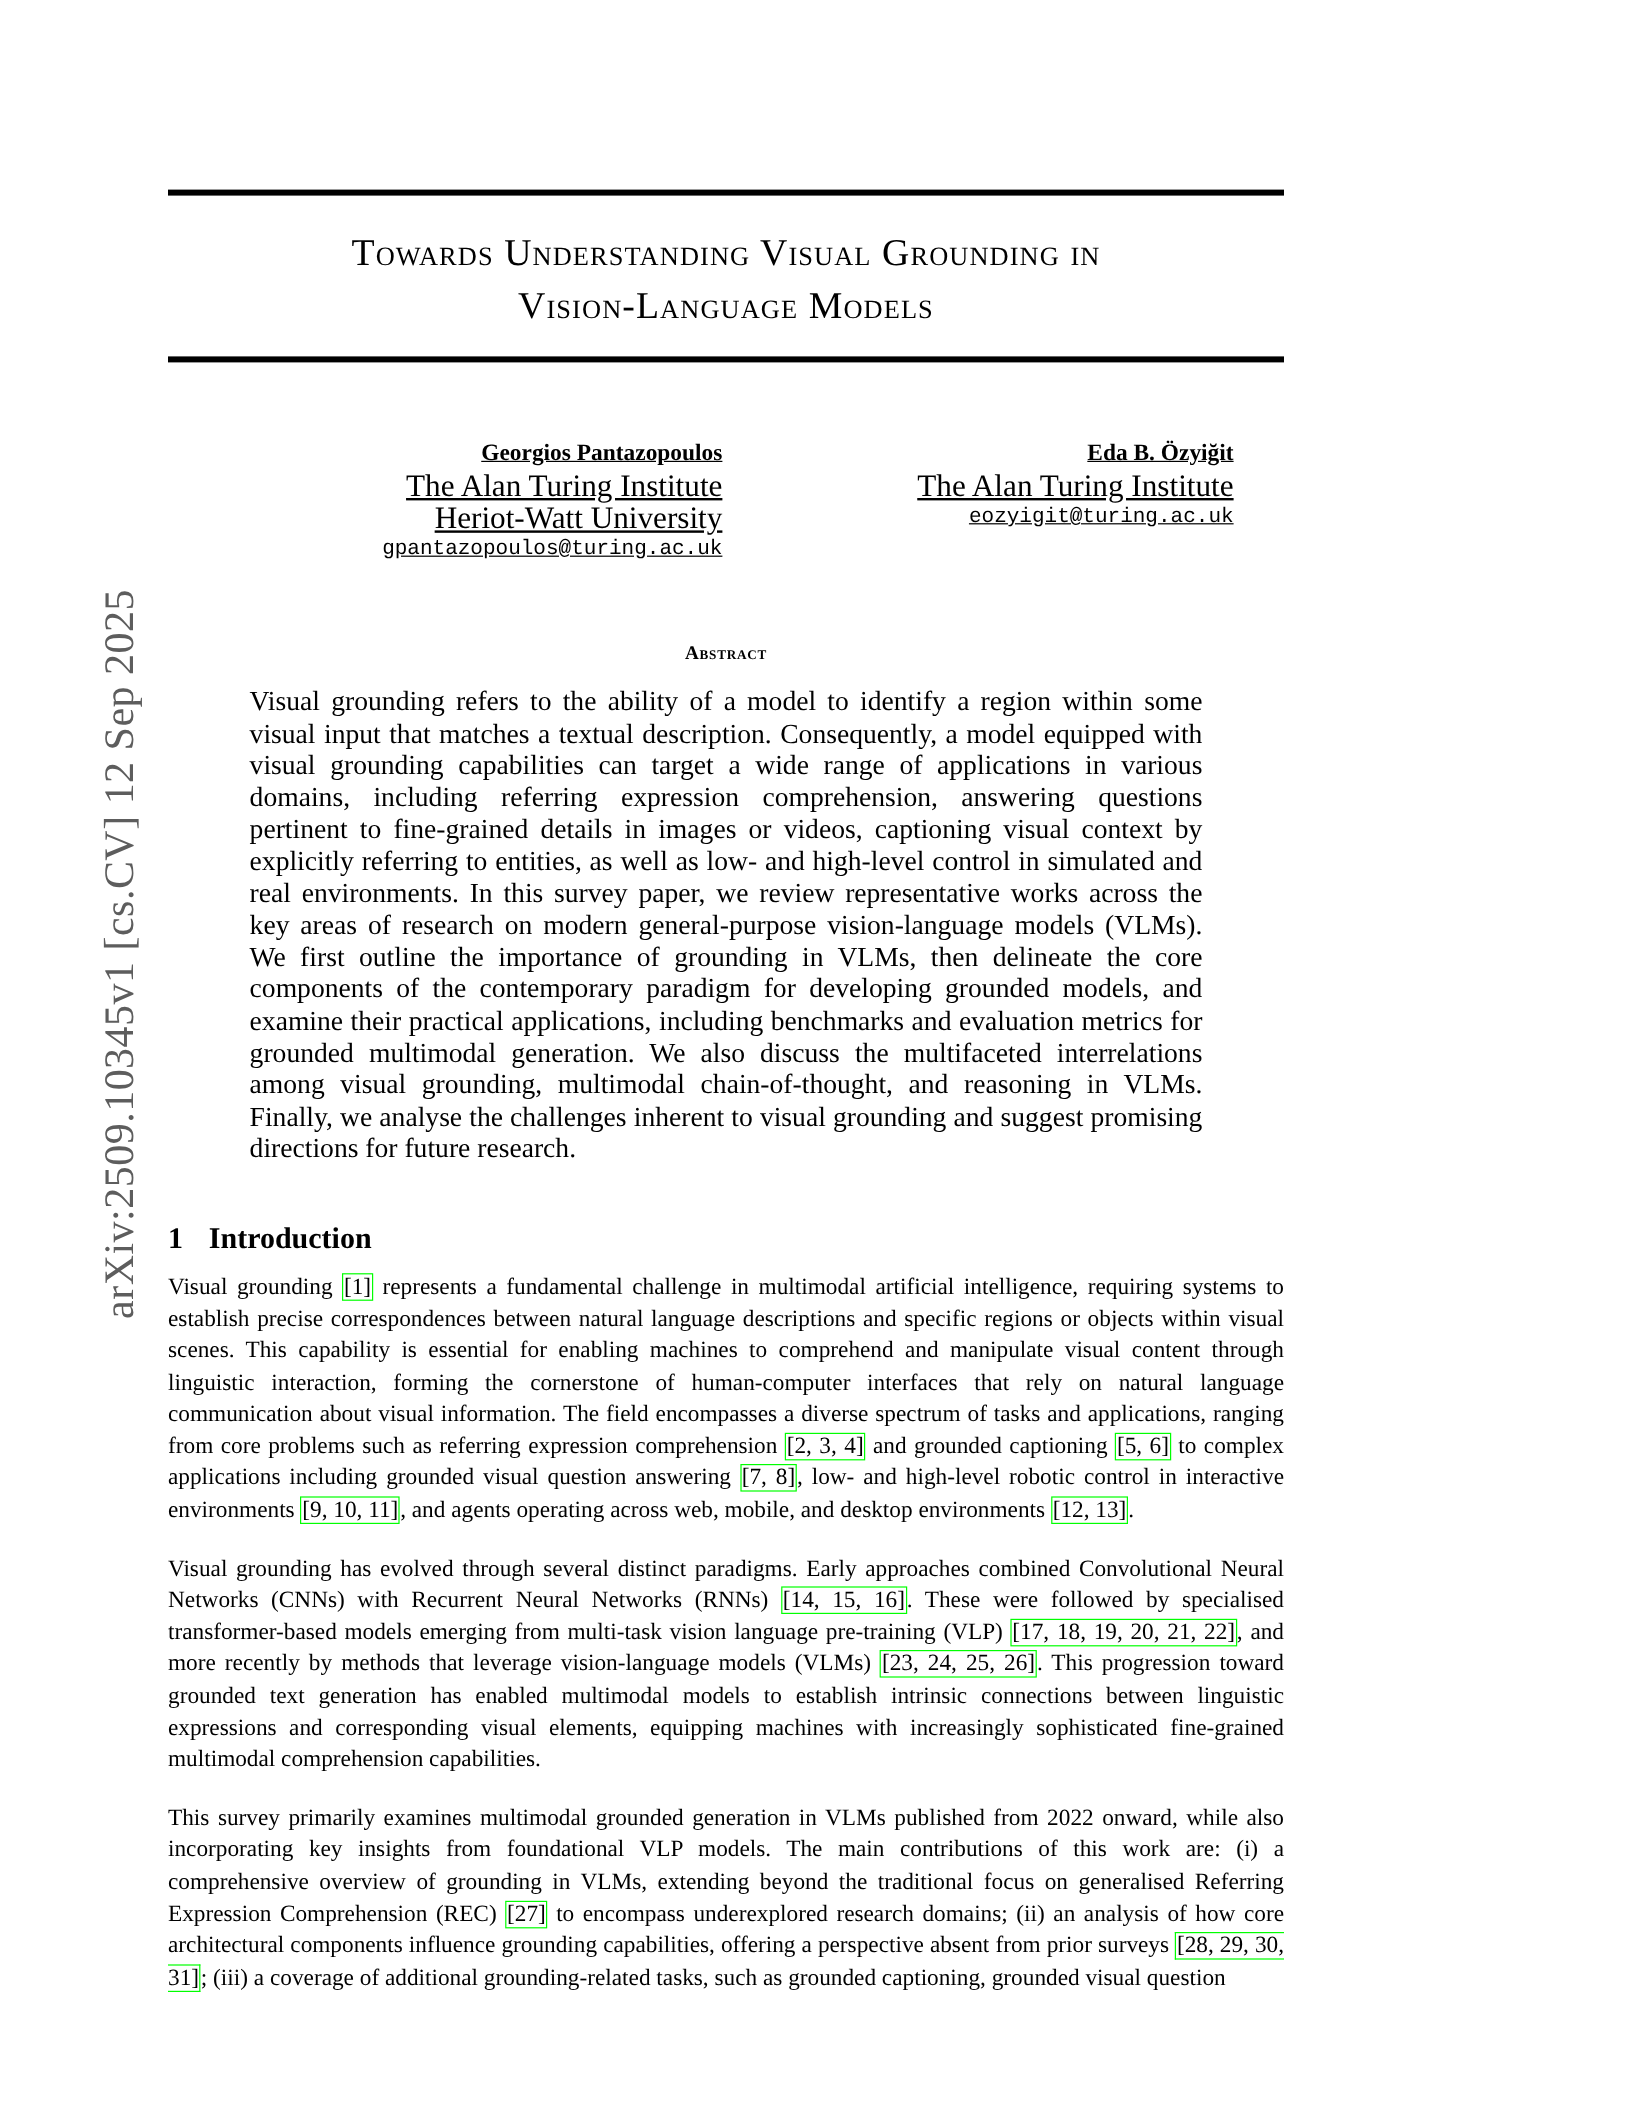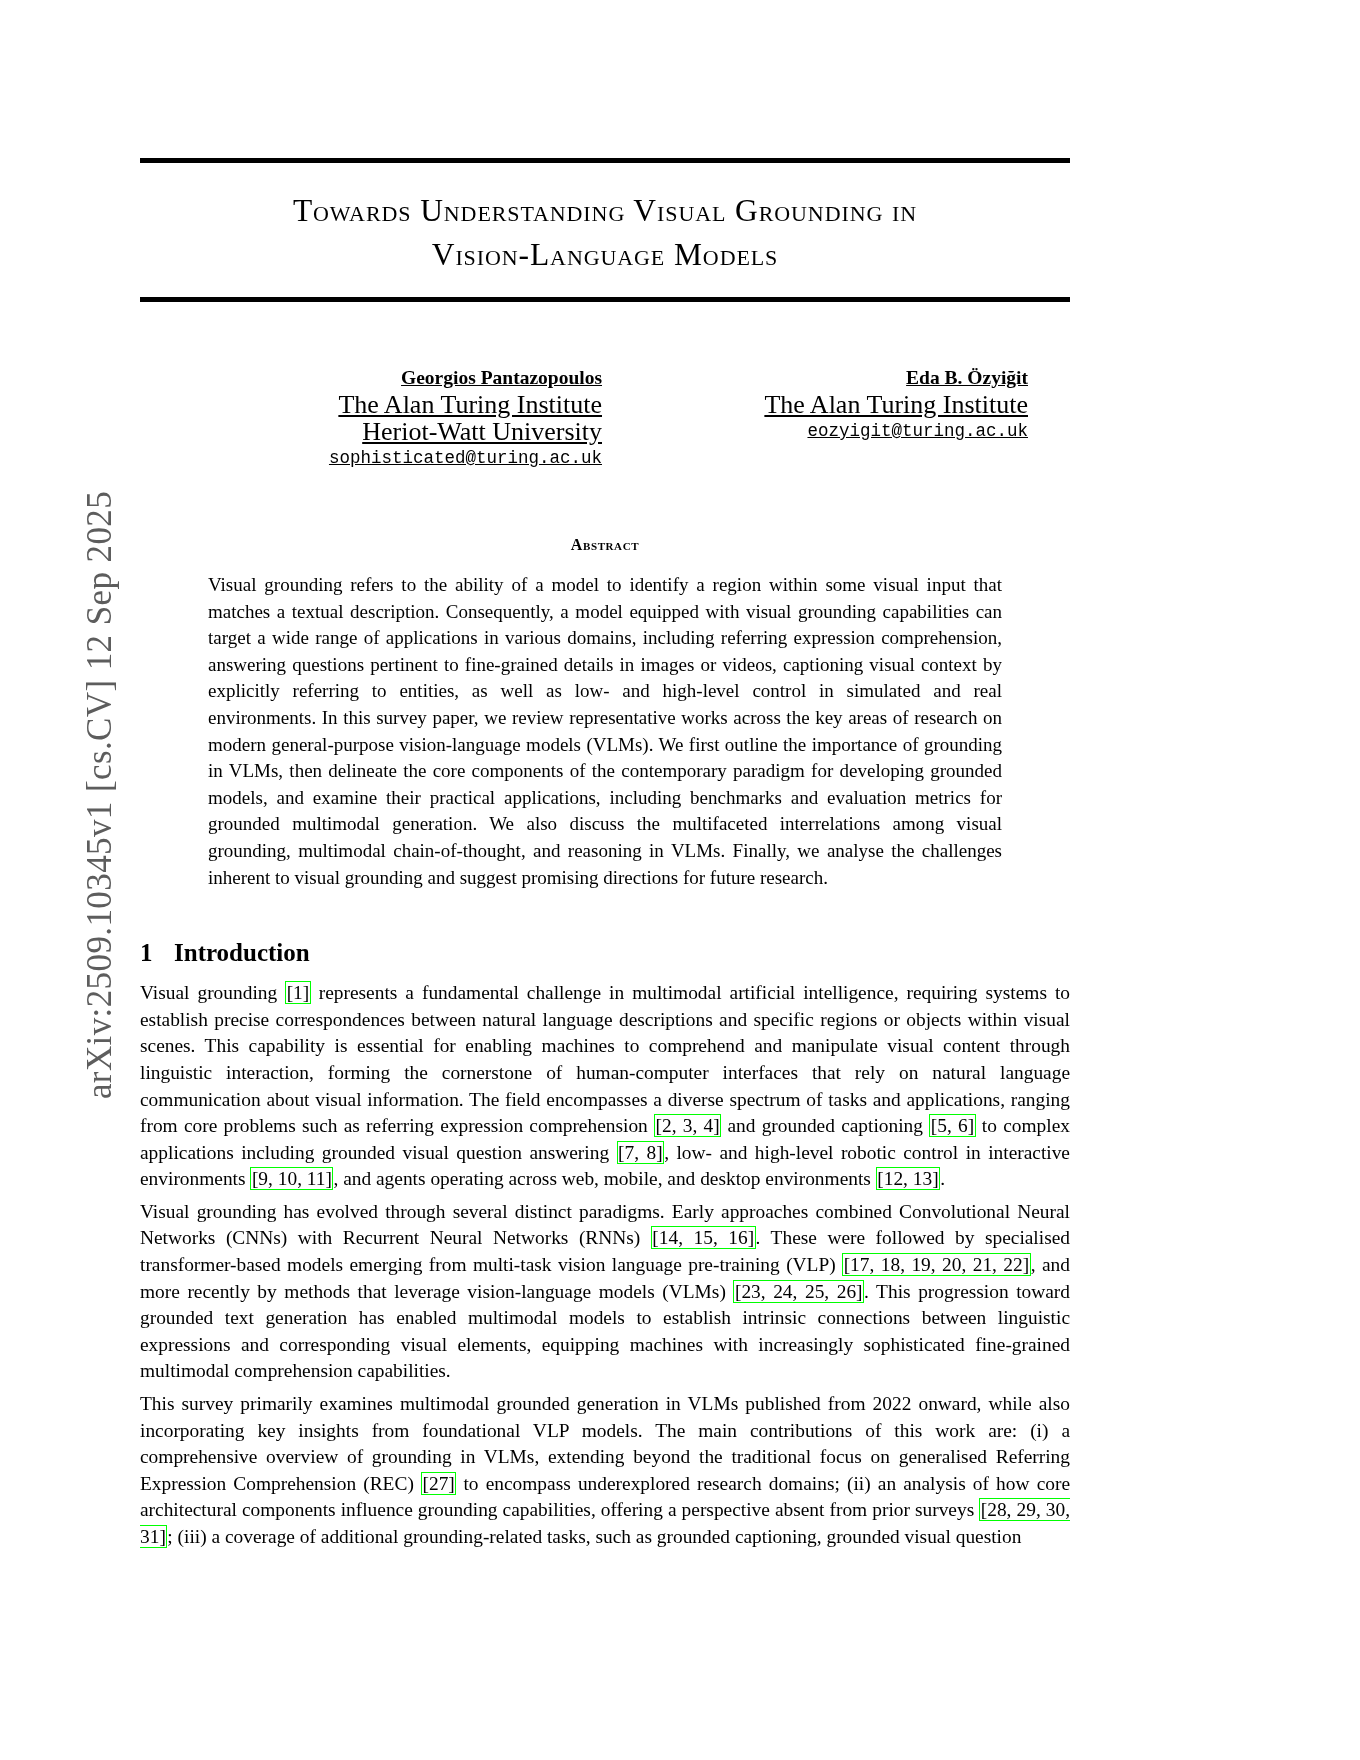--- a/index.html
+++ b/index.html
@@ -103,21 +103,21 @@
   }
   #abstract-heading {
     text-align: center;
     font-size: 16px;
     font-variant: small-caps;
     font-weight: bold;
     letter-spacing: 0.6px;
     margin-bottom: 18px;
   }
   #abstract-text {
-    font-size: 19px;
+    font-size: 23px;
     line-height: 26.6px;
     text-align: justify;
     text-justify: inter-word;
     hyphens: none;
   }
 
   
   #keywords {
     margin: 36px 0 0 0;
     font-size: 19.4px;
@@ -134,21 +134,21 @@
     margin-top: 48px;
     font-size: 25px;
     font-weight: bold;
   }
   .section-head .num { display: inline-block; min-width: 34px; }
 
   .para {
     font-size: 19.4px;
     line-height: 26.6px;
     text-align: justify;
-    margin-top: 6px;
+    margin-top: 22px;
   }
   #body-text .para:first-of-type { margin-top: 13px; }
 
   
   .cite {
     border: 1.4px solid #00ff00;
     padding: 0 0.5px;
     color: #000000;
     text-decoration: none;
     line-height: 1;
@@ -170,21 +170,21 @@
     <div class="tline">Vision-Language Models</div>
   </div>
 
   <div class="rule" id="rule-bottom"></div>
 
   <div id="authors">
     <div class="author-col left">
       <div class="author-name">Georgios Pantazopoulos</div>
       <div class="author-aff">The Alan Turing Institute</div>
       <div class="author-aff">Heriot-Watt University</div>
-      <div class="author-mail">sophisticated@turing.ac.uk</div>
+      <div class="author-mail">gpantazopoulos@turing.ac.uk</div>
     </div>
     <div class="author-col right">
       <div class="author-name">Eda B. Özyiğit</div>
       <div class="author-aff">The Alan Turing Institute</div>
       <div class="author-mail">eozyigit@turing.ac.uk</div>
     </div>
   </div>
 
   <div id="abstract-block">
     <div id="abstract-heading">Abstract</div>

